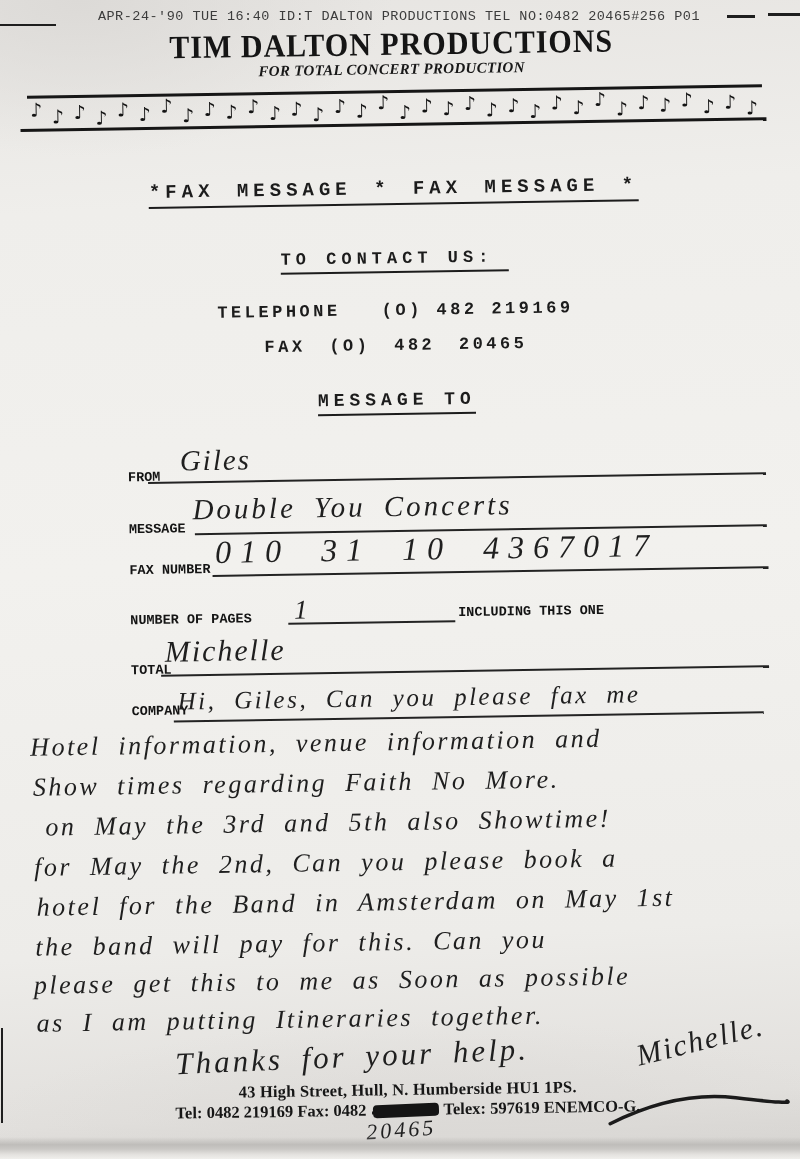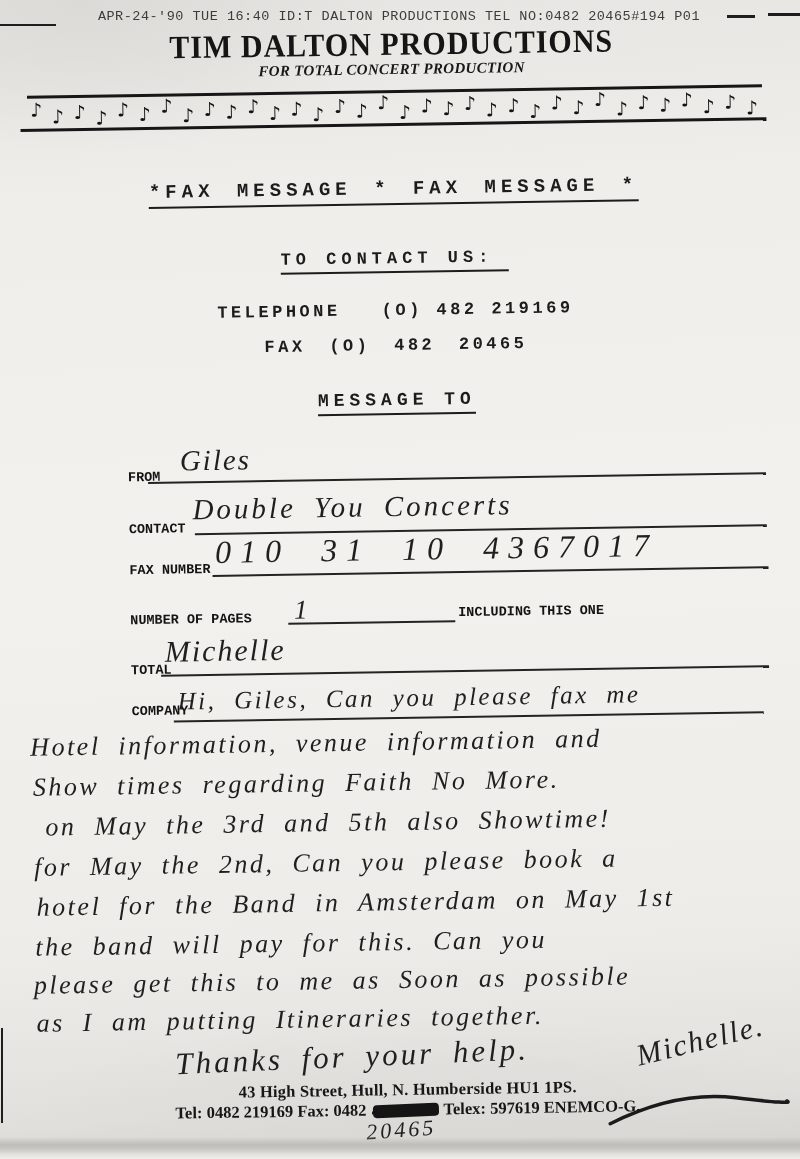--- a/index.html
+++ b/index.html
@@ -91,21 +91,21 @@
   .correction{top:1119px;left:358px;font-size:22px;letter-spacing:3px;transform:rotate(-3deg);}
   .flourish{position:absolute;top:1093px;left:598px;}
 </style>
 </head>
 <body>
 
 <div class="page">
 
   <div class="fax-meta">
     <span>APR-24-'90 TUE 16:40 ID:T DALTON PRODUCTIONS TEL NO:0482 20465</span>
-    <span>#194 P01</span>
+    <span>#256 P01</span>
   </div>
 
   <div class="artifact" style="top:24px;left:0;width:56px;height:2px;"></div>
   <div class="artifact" style="top:15px;left:727px;width:28px;height:2.5px;"></div>
   <div class="artifact" style="top:13px;left:768px;width:32px;height:3px;"></div>
   <div class="artifact" style="top:1028px;left:1px;width:2px;height:95px;"></div>
 
   <div class="doc">
 
     <div class="center letterhead-name">TIM DALTON PRODUCTIONS</div>
@@ -153,21 +153,21 @@
     <div class="center typed banner"><span class="u">*FAX MESSAGE * FAX MESSAGE *</span></div>
     <div class="center typed contact-heading"><span class="h-u">TO CONTACT US: </span></div>
     <div class="center typed tel-line">TELEPHONE   (O) 482 219169</div>
     <div class="center typed fax-line">FAX (O) 482 20465</div>
     <div class="center typed msgto-heading"><span class="h-u">MESSAGE TO</span></div>
 
     <div class="field-label" style="top:466px;left:130px;">FROM</div>
     <div class="hw" style="top:443px;left:182px;font-size:29px;letter-spacing:2px;">Giles</div>
     <div class="rule" style="top:478px;left:150px;width:618px;"></div>
 
-    <div class="field-label" style="top:518px;left:130px;">CONTACT</div>
+    <div class="field-label" style="top:518px;left:130px;">MESSAGE</div>
     <div class="hw" style="top:492px;left:194px;font-size:29px;letter-spacing:3px;word-spacing:8px;">Double You Concerts</div>
     <div class="rule" style="top:530px;left:196px;width:572px;"></div>
 
     <div class="field-label" style="top:559px;left:130px;">FAX NUMBER</div>
     <div class="hw" style="top:533px;left:216px;font-size:32px;letter-spacing:9px;word-spacing:14px;">010 31 10 4367017</div>
     <div class="rule" style="top:572px;left:213px;width:556px;"></div>
 
     <div class="field-label" style="top:609px;left:130px;">NUMBER OF PAGES</div>
     <div class="hw" style="top:595px;left:294px;font-size:27px;">1</div>
     <div class="rule" style="top:621px;left:288px;width:167px;"></div>

